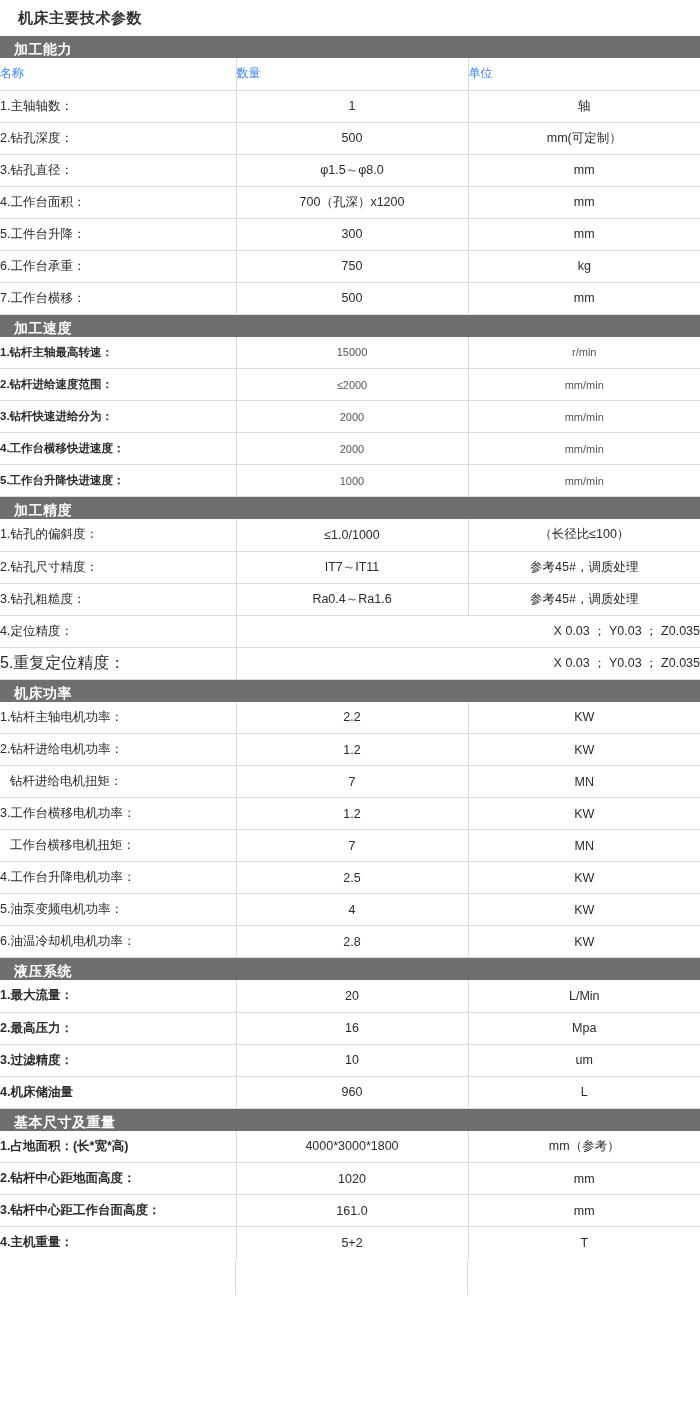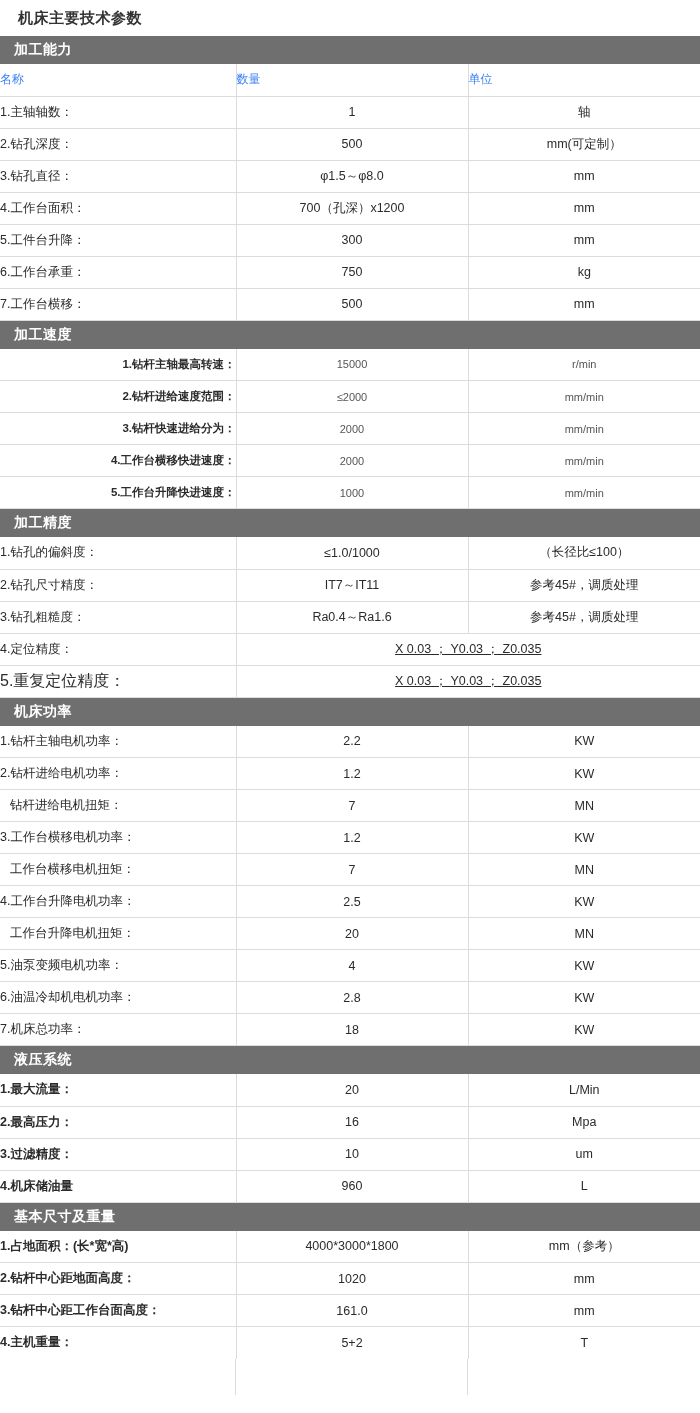--- a/index.html
+++ b/index.html
@@ -24,21 +24,21 @@
     font-weight: bold;
     color: #333333;
     padding: 9px 0 8px 18px;
     letter-spacing: 0.5px;
   }
   .section-bar {
     background: #6f6f6f;
     color: #ffffff;
     font-size: 14px;
     font-weight: bold;
-    height: 28px;
+    height: 22px;
     line-height: 26px;
     padding-left: 14px;
     letter-spacing: 0.5px;
   }
   table.spec {
     width: 100%;
     border-collapse: collapse;
     table-layout: fixed;
   }
   table.spec col.c1 { width: 236px; }
@@ -78,34 +78,32 @@
   }
   .head-row td {
     text-align: left;
     font-size: 12px;
     height: 34px;
     color: #3b82f6;
   }
   .small-bold .cell-name {
     font-weight: bold;
     font-size: 11.5px;
-    text-align: right;
   }
   .small-bold .cell-mid,
   .small-bold .cell-unit {
     font-size: 11px;
     color: #555555;
   }
   .wide-cell {
     text-align: center;
     font-size: 12.5px;
   }
   .wide-cell.left-pad {
-    text-align: center;
-    text-decoration: underline;
+    text-align: right;
   }
   .big-row .cell-name {
     font-size: 16px;
   }
   .name-b .cell-name { font-weight: bold; }
   .tail {
     height: 36px;
   }
   .tail-grid {
     display: flex;
@@ -272,37 +270,27 @@
             <td class="cell-name indent">工作台横移电机扭矩：</td>
             <td class="cell-mid">7</td>
             <td class="cell-unit">MN</td>
           </tr>
           <tr class="">
             <td class="cell-name">4.工作台升降电机功率：</td>
             <td class="cell-mid">2.5</td>
             <td class="cell-unit">KW</td>
           </tr>
           <tr class="">
-            <td class="cell-name indent">工作台升降电机扭矩：</td>
-            <td class="cell-mid">20</td>
-            <td class="cell-unit">MN</td>
-          </tr>
-          <tr class="">
             <td class="cell-name">5.油泵变频电机功率：</td>
             <td class="cell-mid">4</td>
             <td class="cell-unit">KW</td>
           </tr>
           <tr class="">
             <td class="cell-name">6.油温冷却机电机功率：</td>
             <td class="cell-mid">2.8</td>
-            <td class="cell-unit">KW</td>
-          </tr>
-          <tr class="">
-            <td class="cell-name">7.机床总功率：</td>
-            <td class="cell-mid">18</td>
             <td class="cell-unit">KW</td>
           </tr>
         </tbody>
       </table>
       <div class="section-bar">液压系统</div>
       <table class="spec">
         <colgroup>
           <col class="c1">
           <col class="c2">
           <col class="c3">

